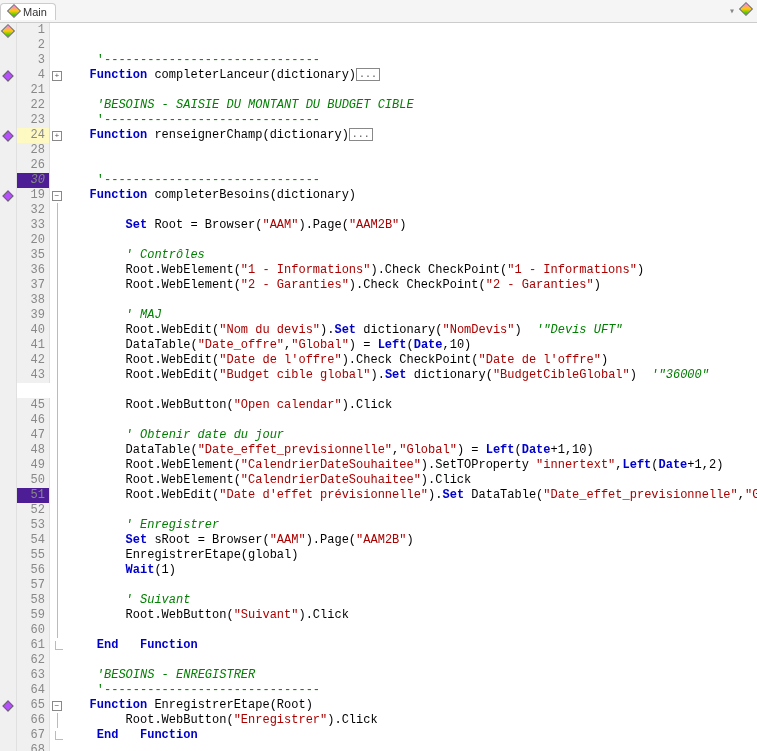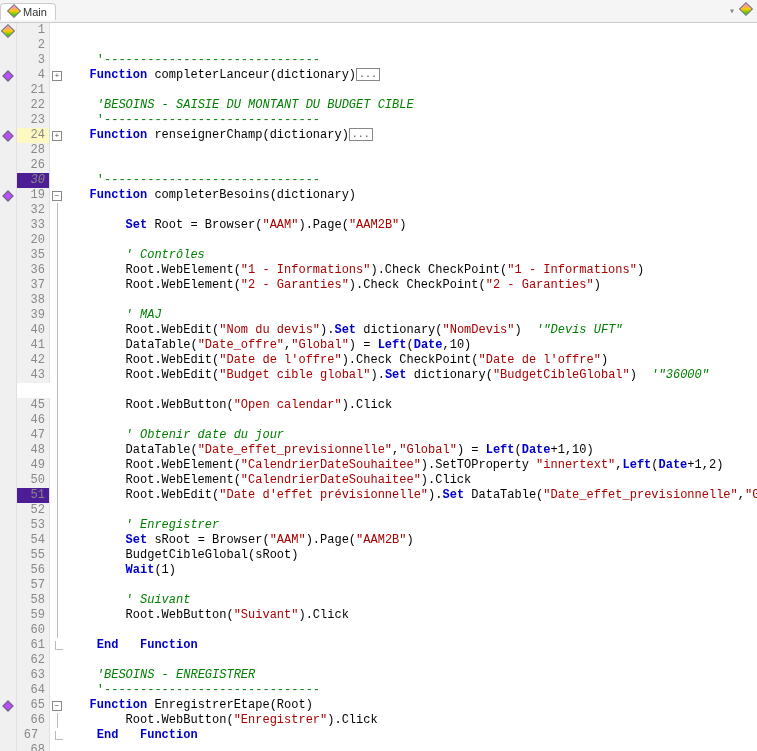--- a/index.html
+++ b/index.html
@@ -432,21 +432,21 @@
             <div class="foldline"></div>
           </div>
           <div class="ccell"><span>        </span><span class="kw">Set</span><span> sRoot = Browser(</span><span class="str">"AAM"</span><span>).Page(</span><span class="str">"AAM2B"</span><span>)</span></div>
         </div>
         <div class="linerow">
           <div class="mcell" style="background: rgb(240, 240, 240); border-right: 1px solid rgb(224, 224, 224);"></div>
           <div class="gcell" style="background: rgb(240, 240, 240); border-right: 1px solid rgb(224, 224, 224);">55</div>
           <div class="fcell">
             <div class="foldline"></div>
           </div>
-          <div class="ccell"><span>        BudgetCibleGlobal(sRoot)</span></div>
+          <div class="ccell"><span>        EnregistrerEtape(global)</span></div>
         </div>
         <div class="linerow">
           <div class="mcell" style="background: rgb(240, 240, 240); border-right: 1px solid rgb(224, 224, 224);"></div>
           <div class="gcell" style="background: rgb(240, 240, 240); border-right: 1px solid rgb(224, 224, 224);">56</div>
           <div class="fcell">
             <div class="foldline"></div>
           </div>
           <div class="ccell"><span>        </span><span class="kw">Wait</span><span>(1)</span></div>
         </div>
         <div class="linerow">
@@ -520,21 +520,21 @@
         <div class="linerow">
           <div class="mcell" style="background: rgb(240, 240, 240); border-right: 1px solid rgb(224, 224, 224);"></div>
           <div class="gcell" style="background: rgb(240, 240, 240); border-right: 1px solid rgb(224, 224, 224);">66</div>
           <div class="fcell">
             <div class="foldline"></div>
           </div>
           <div class="ccell"><span>        Root.WebButton(</span><span class="str">"Enregistrer"</span><span>).Click</span></div>
         </div>
         <div class="linerow">
           <div class="mcell" style="background: rgb(240, 240, 240); border-right: 1px solid rgb(224, 224, 224);"></div>
-          <div class="gcell" style="background: rgb(240, 240, 240); border-right: 1px solid rgb(224, 224, 224); text-align: center;">67</div>
+          <div class="gcell" style="background: rgb(240, 240, 240); border-right: 1px solid rgb(224, 224, 224);">67</div>
           <div class="fcell">
             <div class="foldend"></div>
           </div>
           <div class="ccell"><span>    </span><span class="kw">End   Function</span></div>
         </div>
         <div class="linerow">
           <div class="mcell" style="background: rgb(240, 240, 240); border-right: 1px solid rgb(224, 224, 224);"></div>
           <div class="gcell" style="background: rgb(240, 240, 240); border-right: 1px solid rgb(224, 224, 224);">68</div>
           <div class="fcell"></div>
           <div class="ccell"></div>

